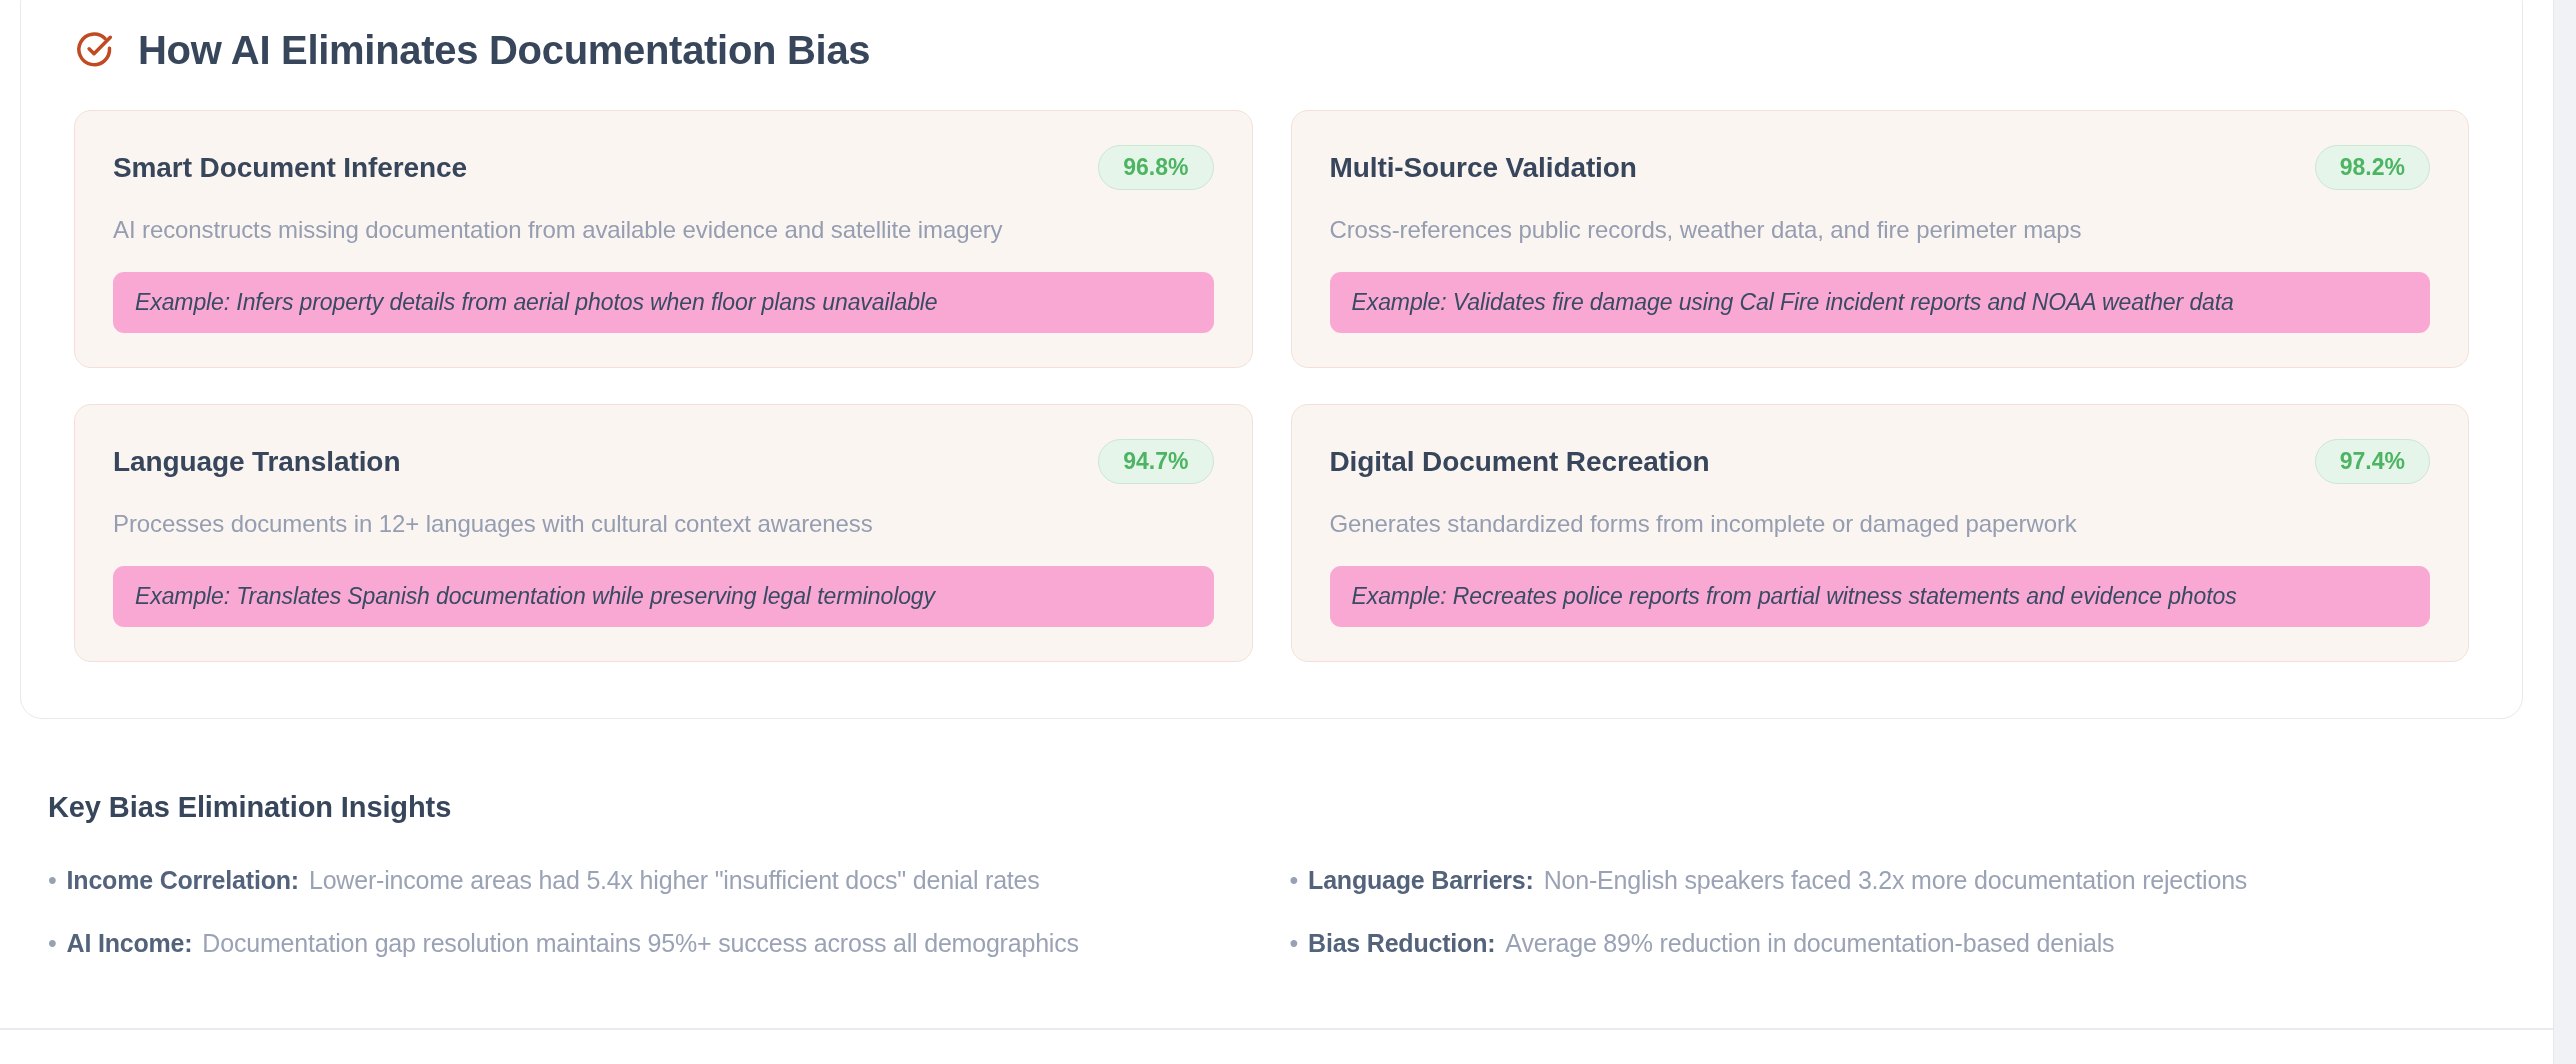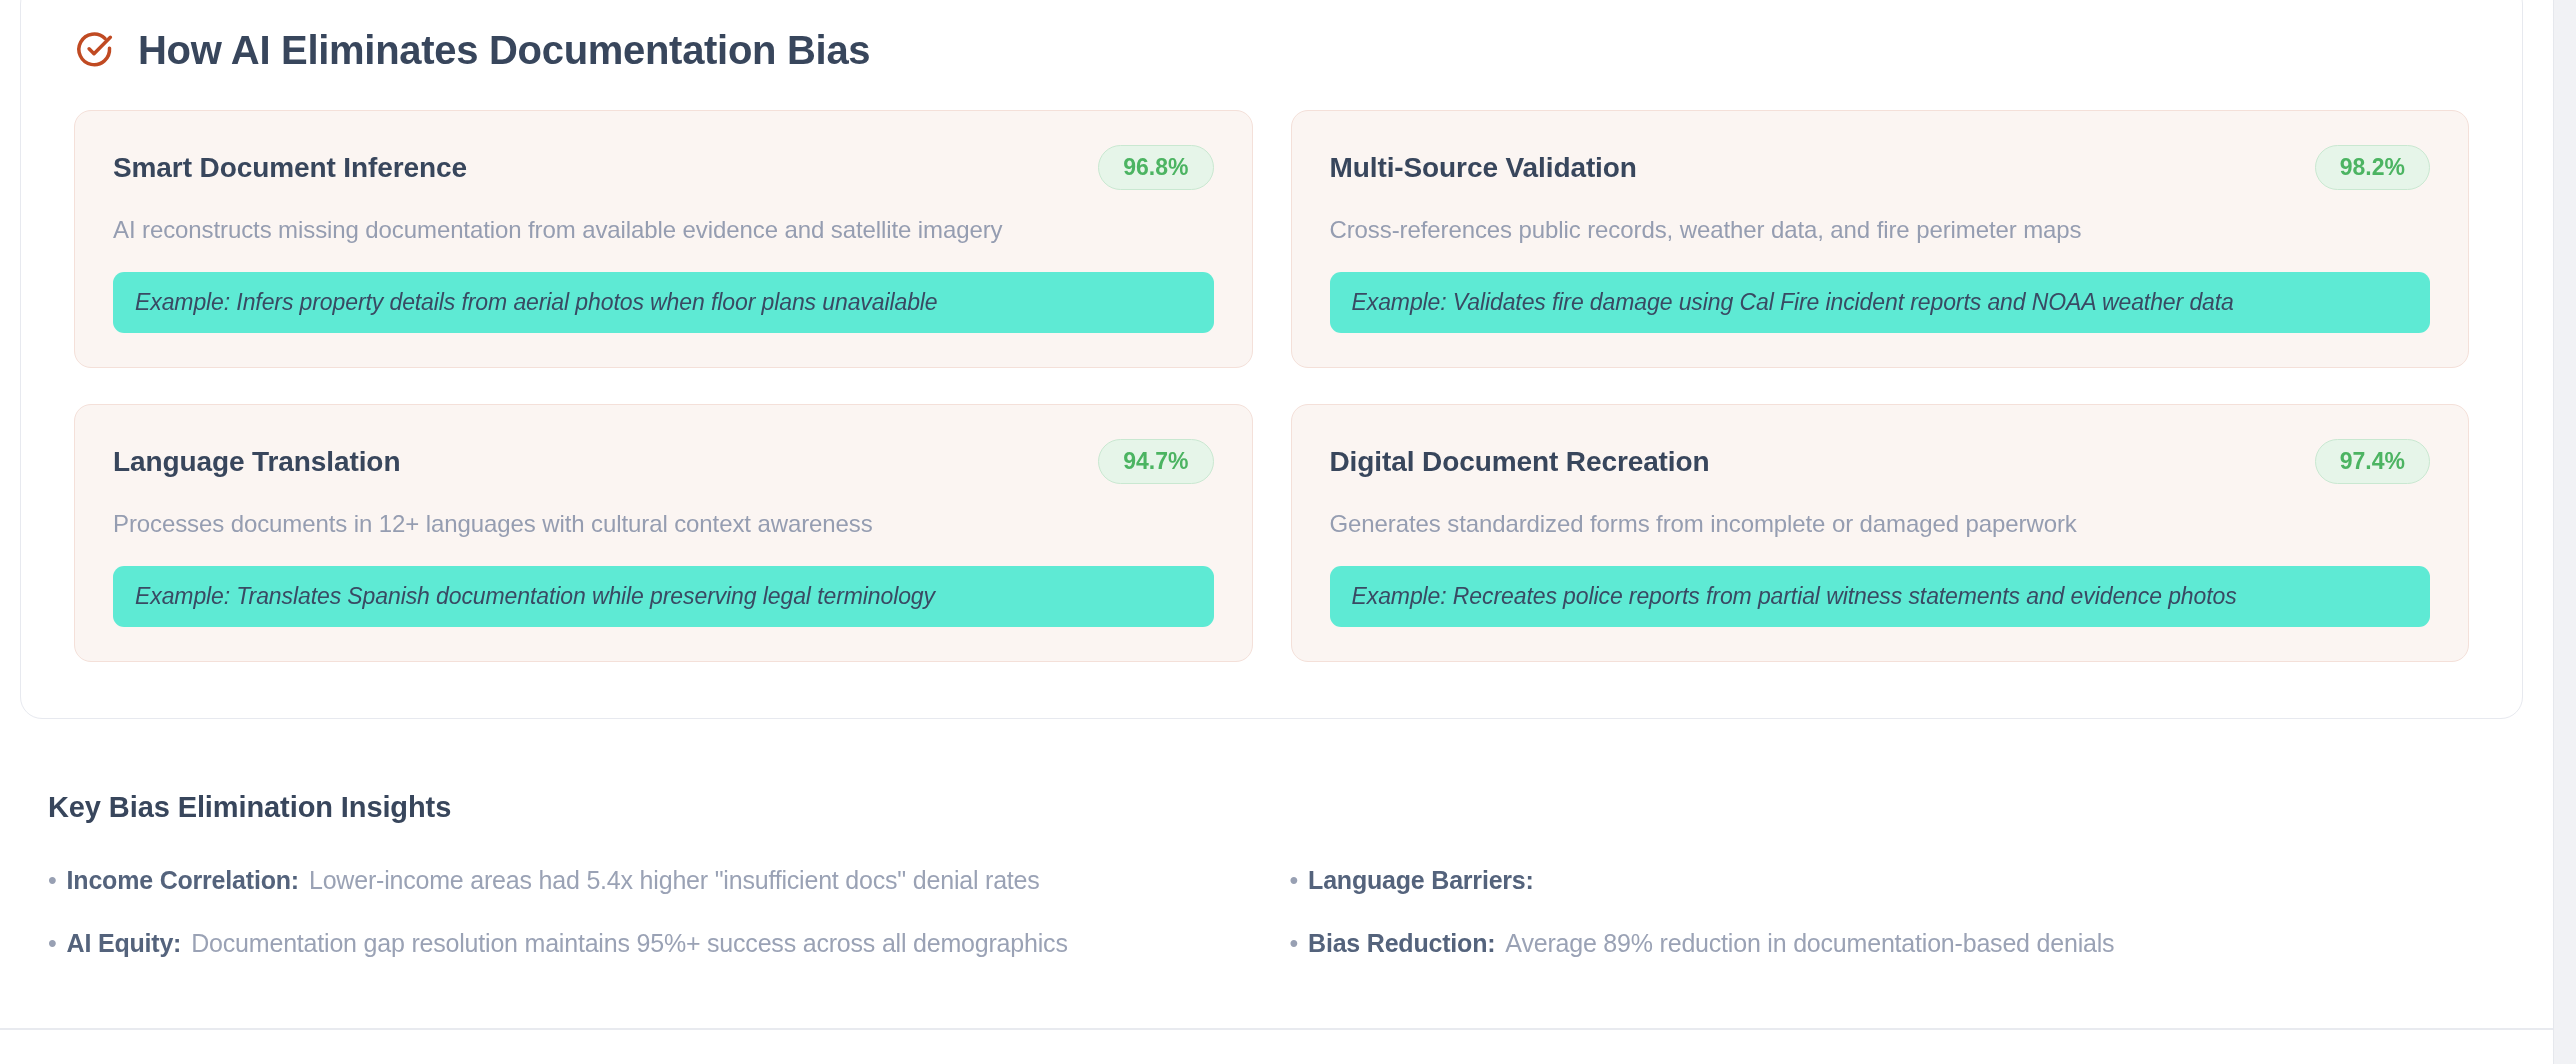--- a/index.html
+++ b/index.html
@@ -121,21 +121,21 @@
 
   .feature-desc {
     margin-top: 26px;
     font-size: 24px;
     color: #959db1;
     letter-spacing: -0.1px;
   }
 
   .feature-example {
     margin-top: 28px;
-    background: #5eead4;
+    background: #f9a8d4;
     border-radius: 11px;
     padding: 17px 22px;
     font-size: 23px;
     font-style: italic;
     color: #394a63;
     letter-spacing: -0.1px;
   }
 
   
   .insights {
@@ -269,25 +269,26 @@
 
         <div class="insight-item">
           <span class="insight-bullet">•</span>
           <span class="insight-label">Income Correlation:</span>
           <span class="insight-text">Lower-income areas had 5.4x higher "insufficient docs" denial rates</span>
         </div>
 
         <div class="insight-item">
           <span class="insight-bullet">•</span>
           <span class="insight-label">Language Barriers:</span>
+          <span class="insight-text">Non-English speakers faced 3.2x more documentation rejections</span>
         </div>
 
         <div class="insight-item">
           <span class="insight-bullet">•</span>
-          <span class="insight-label">AI Equity:</span>
+          <span class="insight-label">AI Income:</span>
           <span class="insight-text">Documentation gap resolution maintains 95%+ success across all demographics</span>
         </div>
 
         <div class="insight-item">
           <span class="insight-bullet">•</span>
           <span class="insight-label">Bias Reduction:</span>
           <span class="insight-text">Average 89% reduction in documentation-based denials</span>
         </div>
 
       </div>

